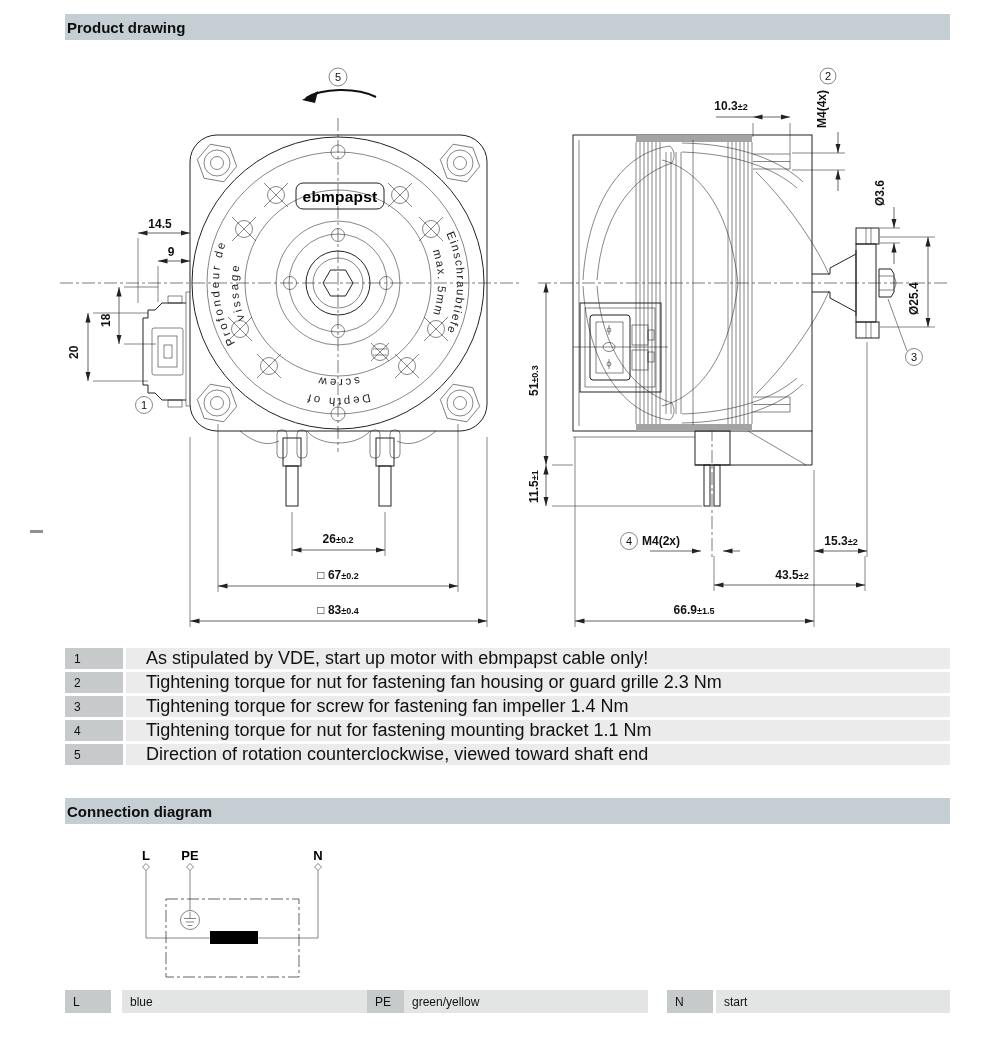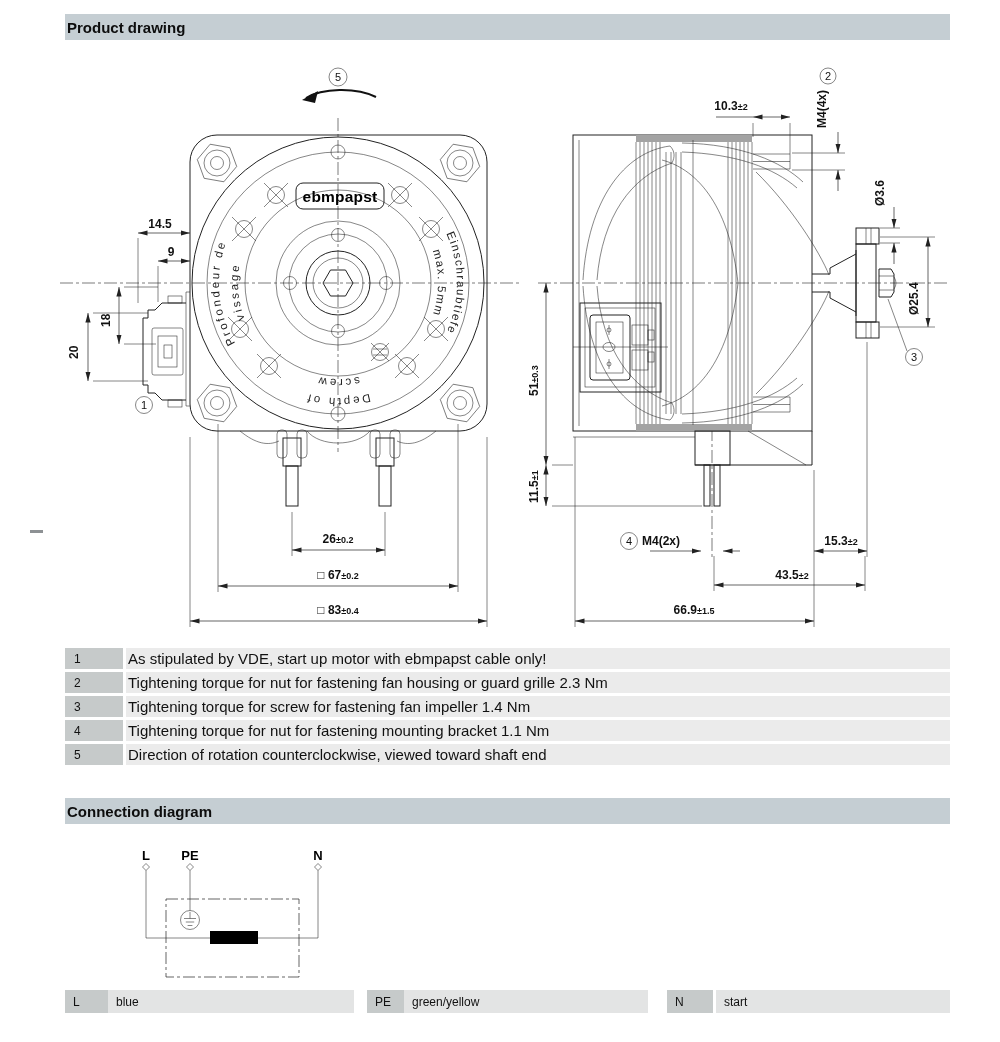--- a/index.html
+++ b/index.html
@@ -1,21 +1,21 @@
 <!DOCTYPE html>
 <html><head>
 <meta charset="utf-8">
 <style>
   html,body{margin:0;padding:0;background:#fff;}
   body{width:1000px;height:1042px;position:relative;font-family:"Liberation Sans",sans-serif;color:#111;}
   .hbar{position:absolute;left:65px;width:885px;height:26px;background:#c5ced3;display:flex;align-items:center;
         padding-left:2px;box-sizing:border-box;font-size:15px;font-weight:bold;color:#0d0d0d;}
   .nrow{position:absolute;left:65px;width:885px;height:21px;display:flex;}
   .ncell{width:58px;background:#c6caca;font-size:12px;display:flex;align-items:center;padding-left:9px;box-sizing:border-box;margin-right:3px;}
-  .ntext{flex:1;background:#ebebeb;font-size:15px;display:flex;align-items:center;padding-left:2px;box-sizing:border-box;}
+  .ntext{flex:1;background:#ebebeb;font-size:18px;display:flex;align-items:center;padding-left:20px;box-sizing:border-box;}
   .lcell{position:absolute;top:990px;height:23px;font-size:12px;display:flex;align-items:center;padding-left:8px;box-sizing:border-box;}
   .lkey{background:#c6caca;}
   .lval{background:#e3e4e4;}
   .stray{position:absolute;left:30px;top:530px;width:13px;height:3px;background:#8d9194;}
   svg{position:absolute;left:0;width:1000px;}
   svg text{font-family:"Liberation Sans",sans-serif;}
   .d{font-size:12px;font-weight:bold;fill:#111;}
   .tol{font-size:9px;}
   .arc{font-size:11.5px;fill:#222;letter-spacing:2.5px;font-weight:normal;}
   .arc2{font-size:11.5px;fill:#222;letter-spacing:1.5px;font-weight:normal;}
@@ -451,18 +451,18 @@
       <line x1="187.6" y1="925.5" x2="192.4" y2="925.5"></line>
     </g>
     <rect x="210" y="931" width="48" height="13" fill="#000"></rect>
     <line class="lt" x1="146" y1="938" x2="210" y2="938"></line>
     <line class="lt" x1="258" y1="938" x2="318" y2="938"></line>
   </g>
 </svg>
 
 <div>
   <div class="lcell lkey" style="left:65px;width:46px;">L</div>
-  <div class="lcell lval" style="left:108px;width:246px;">blue</div>
+  <div class="lcell lval" style="left:122px;width:246px;">blue</div>
   <div class="lcell lkey" style="left:367px;width:46px;">PE</div>
   <div class="lcell lval" style="left:404px;width:244px;">green/yellow</div>
   <div class="lcell lkey" style="left:667px;width:46px;">N</div>
   <div class="lcell lval" style="left:716px;width:234px;">start</div>
 </div>
 
 </body></html>

